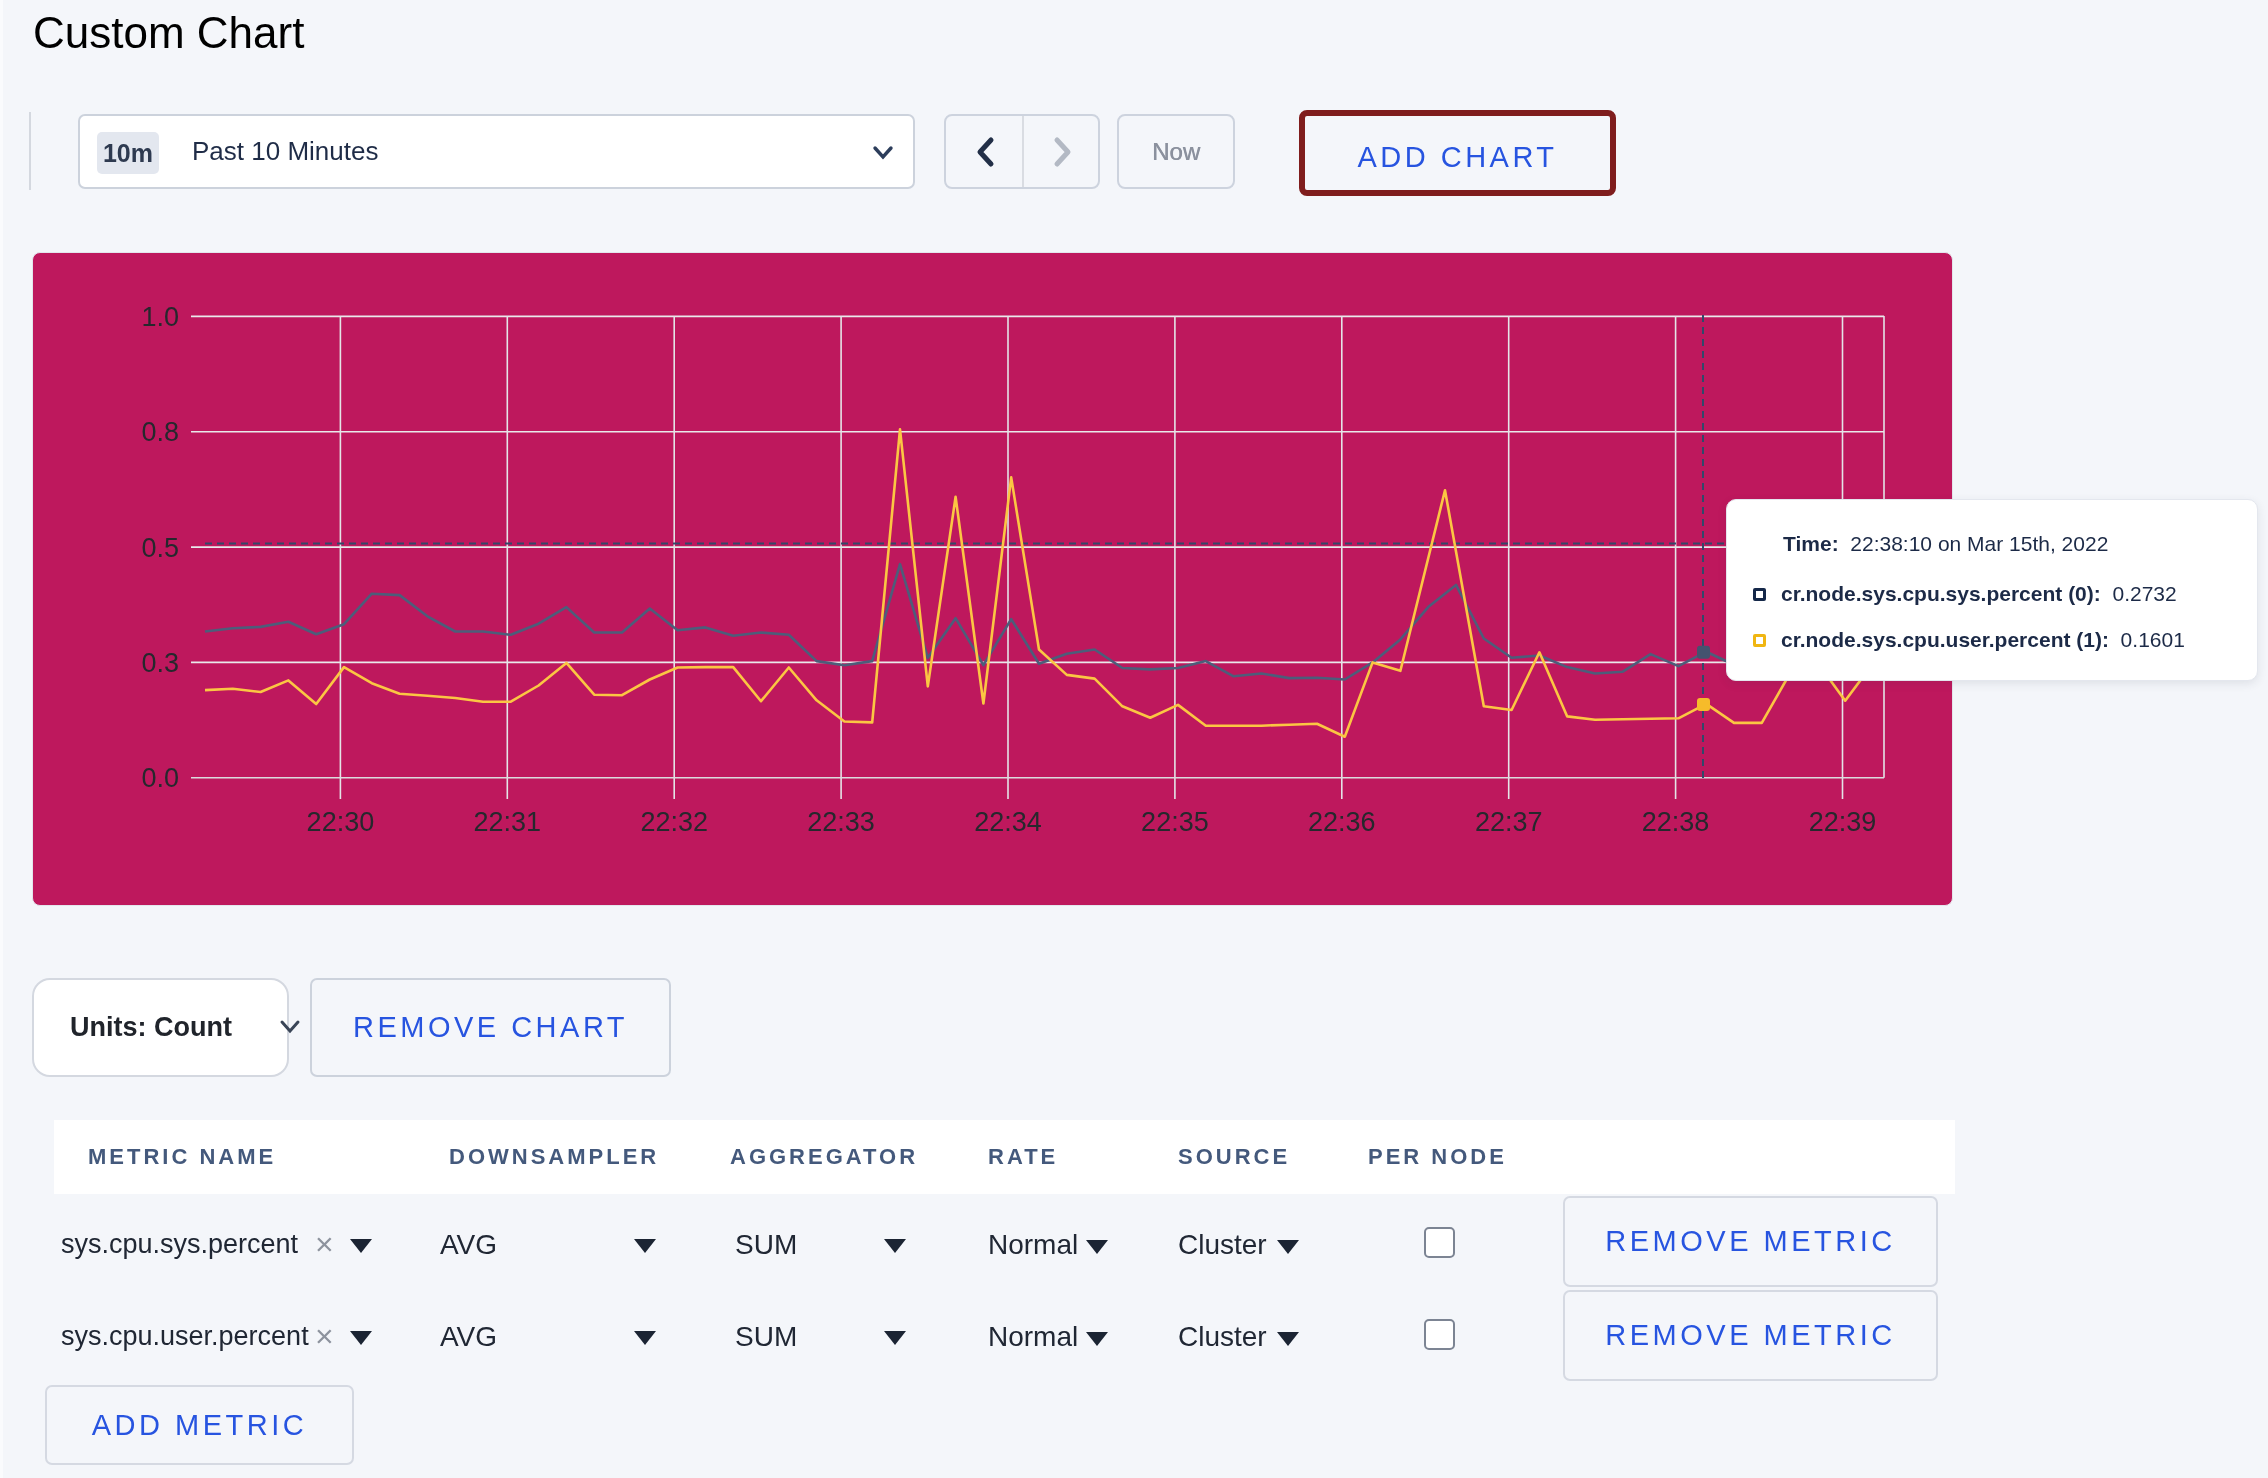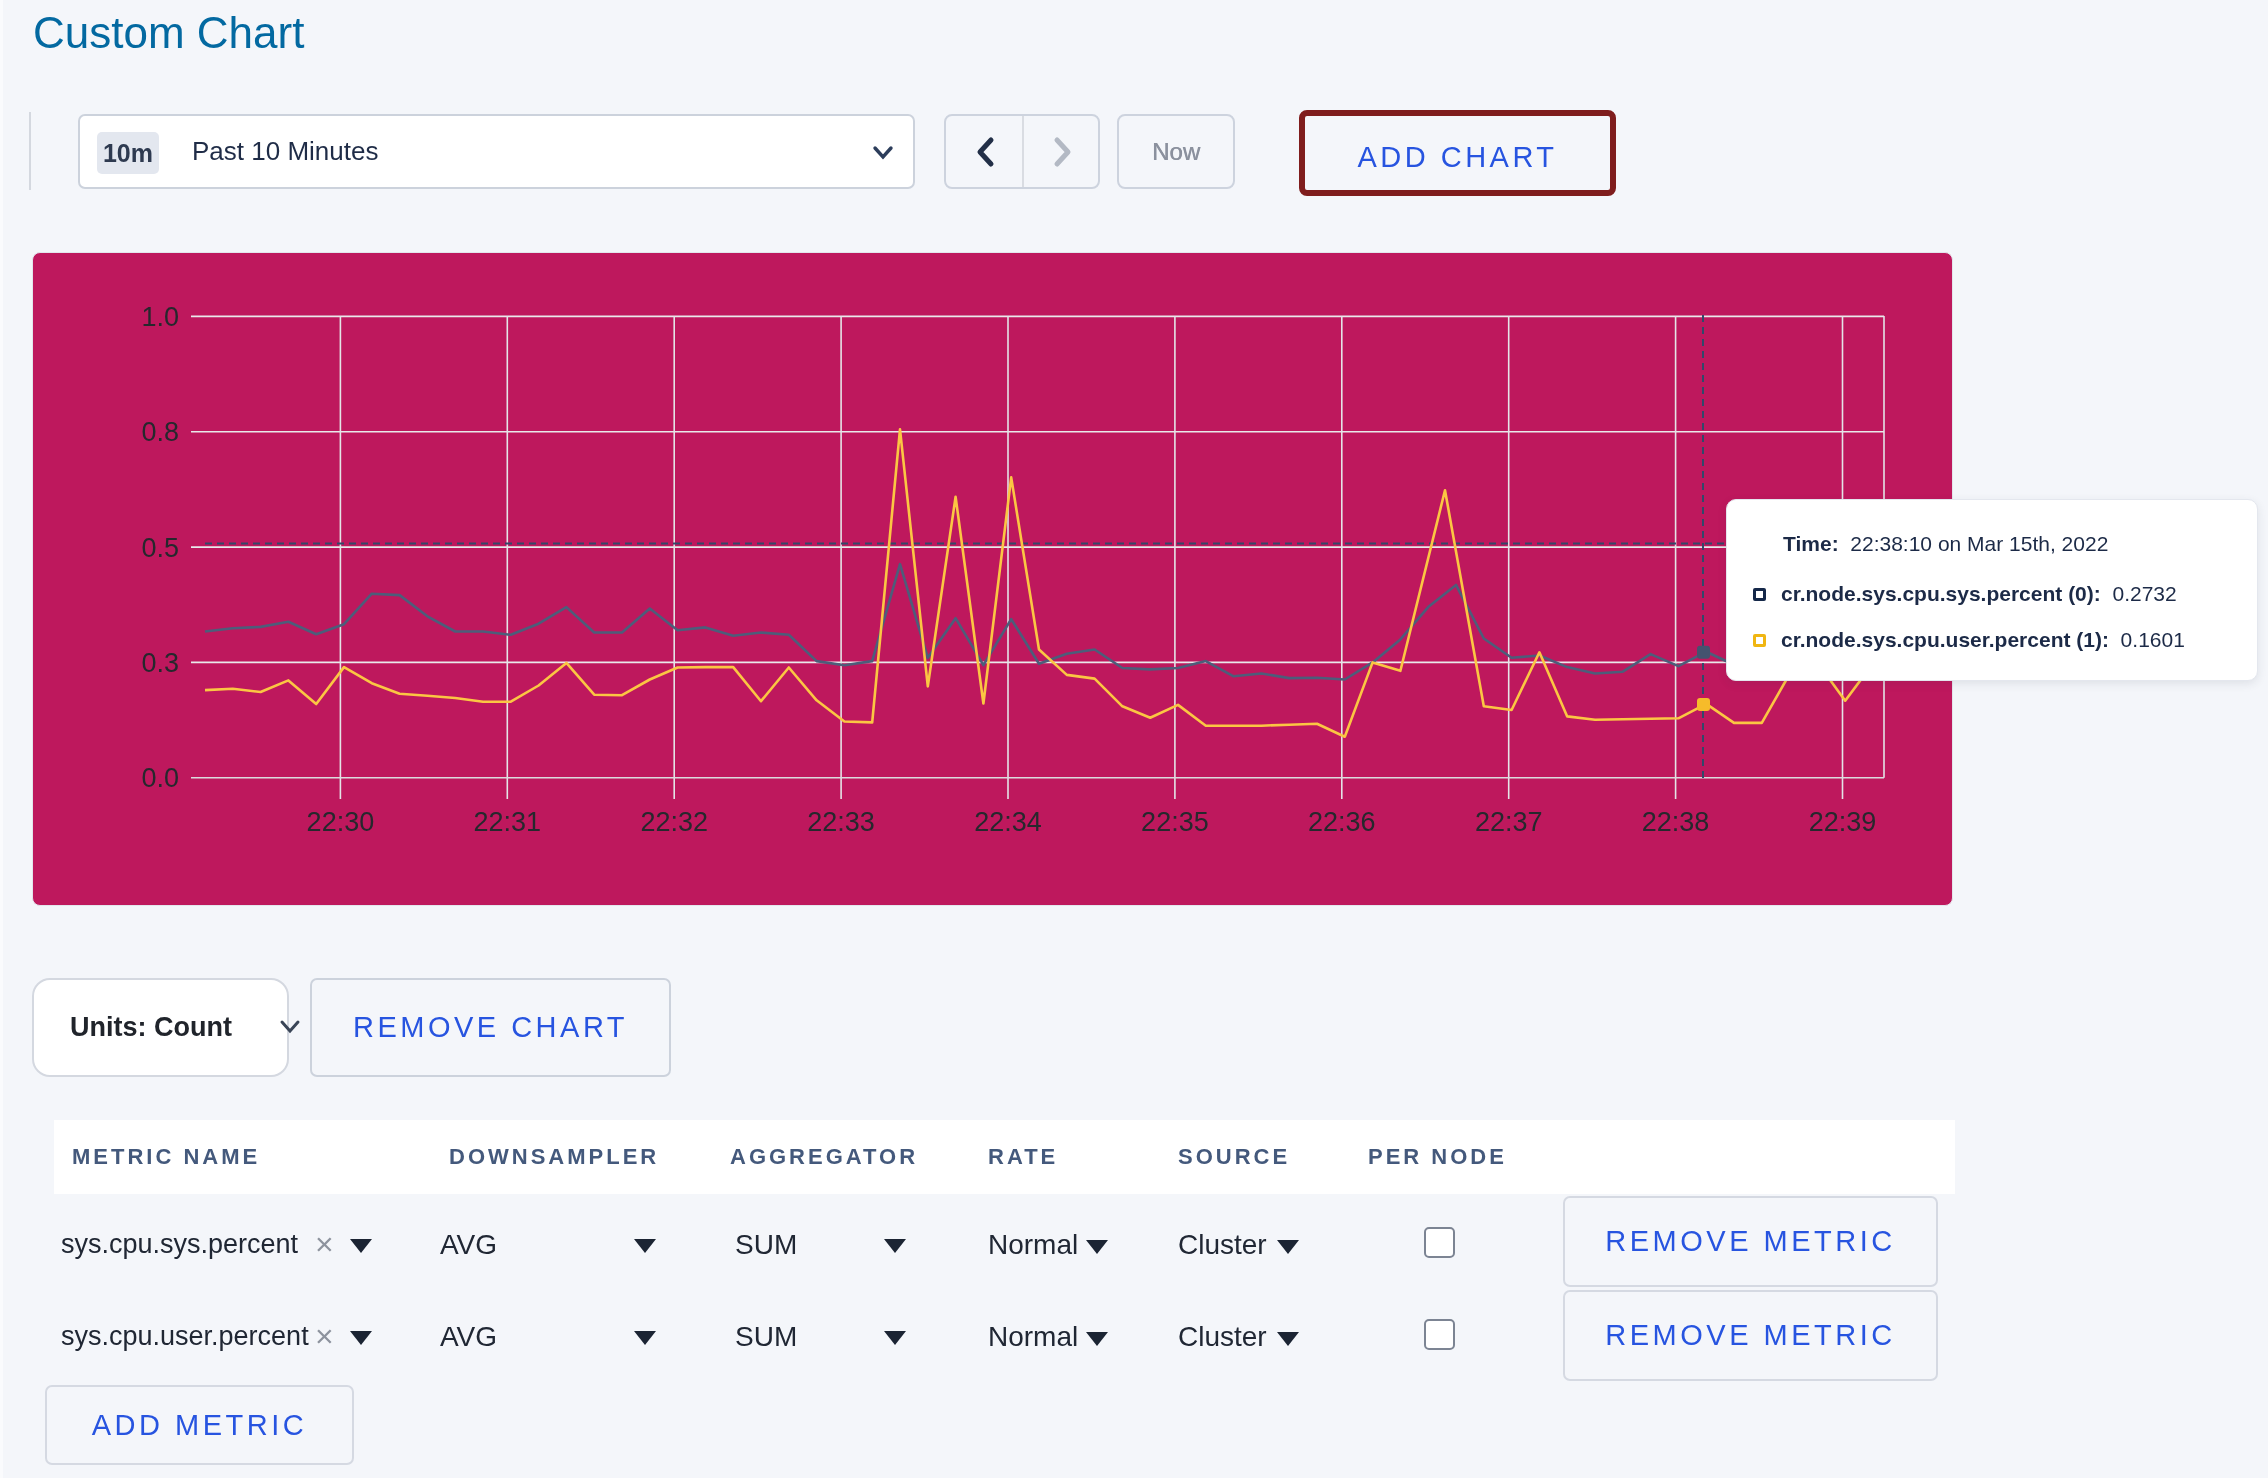--- a/index.html
+++ b/index.html
@@ -6,21 +6,21 @@
   html,body { width:2268px; height:1478px; background:#f4f6fa; font-family:"Liberation Sans",sans-serif; overflow:hidden; }
   .abs { position:absolute; }
   .btn-blue { color:#2754e0; letter-spacing:3.5px; font-size:29px; font-weight:500; }
 </style>
 </head>
 <body>
 <div class="abs" style="left:0;top:0;width:2268px;height:1478px;">
 
   <div class="abs" style="left:0;top:0;width:3px;height:1478px;background:#fafbfd;"></div>
 
-  <div class="abs" style="left:33px;top:8px;font-size:44px;color:#0369a1;font-weight:400;">Custom Chart</div>
+  <div class="abs" style="left:33px;top:8px;font-size:44px;color:#000000;font-weight:400;">Custom Chart</div>
 
   <div class="abs" style="left:29px;top:112px;width:2px;height:78px;background:#d4d8df;"></div>
 
   <div class="abs" style="left:78px;top:114px;width:837px;height:75px;background:#fff;border:2px solid #ccd2dc;border-radius:7px;">
     <div class="abs" style="left:17px;top:16px;width:62px;height:42px;background:#e3e7ef;border-radius:5px;text-align:center;line-height:42px;font-size:25px;font-weight:700;color:#2e3a50;">10m</div>
     <div class="abs" style="left:112px;top:0;height:71px;line-height:71px;font-size:26px;color:#1f2c47;">Past 10 Minutes</div>
     <svg class="abs" style="left:788px;top:25px;" width="30" height="24" viewBox="0 0 30 24">
         <path d="M7 7 L15 16 L23 7" fill="none" stroke="#2c3d5b" stroke-width="3.4" stroke-linecap="round"></path>
       </svg>
   </div>
@@ -120,21 +120,21 @@
 
   <div class="abs" style="left:32px;top:978px;width:257px;height:99px;background:#fff;border:2px solid #d4d8e0;border-radius:18px;">
     <div class="abs" style="left:36px;top:0;height:95px;line-height:95px;font-size:27px;font-weight:700;color:#20242b;">Units: Count</div>
     <svg class="abs" style="left:243px;top:36px;" width="26" height="22" viewBox="0 0 26 22">
         <path d="M5 6 L13 15 L21 6" fill="none" stroke="#3a4557" stroke-width="3" stroke-linecap="round"></path>
       </svg>
   </div>
   <div class="abs" style="left:310px;top:978px;width:361px;height:99px;border:2px solid #ccd2dc;border-radius:7px;text-align:center;line-height:95px;"><span class="btn-blue">REMOVE CHART</span></div>
 
   <div class="abs" style="left:54px;top:1120px;width:1901px;height:74px;background:#fff;"></div>
-  <div class="abs" style="left:72px;top:1120px;height:74px;line-height:74px;font-size:22px;letter-spacing:3px;color:#44597c;font-weight:600;">METRIC NAME</div>
+  <div class="abs" style="left:88px;top:1120px;height:74px;line-height:74px;font-size:22px;letter-spacing:3px;color:#44597c;font-weight:600;">METRIC NAME</div>
   <div class="abs" style="left:449px;top:1120px;height:74px;line-height:74px;font-size:22px;letter-spacing:3px;color:#44597c;font-weight:600;">DOWNSAMPLER</div>
   <div class="abs" style="left:730px;top:1120px;height:74px;line-height:74px;font-size:22px;letter-spacing:3px;color:#44597c;font-weight:600;">AGGREGATOR</div>
   <div class="abs" style="left:988px;top:1120px;height:74px;line-height:74px;font-size:22px;letter-spacing:3px;color:#44597c;font-weight:600;">RATE</div>
   <div class="abs" style="left:1178px;top:1120px;height:74px;line-height:74px;font-size:22px;letter-spacing:3px;color:#44597c;font-weight:600;">SOURCE</div>
   <div class="abs" style="left:1368px;top:1120px;height:74px;line-height:74px;font-size:22px;letter-spacing:3px;color:#44597c;font-weight:600;">PER NODE</div>
 
   <div class="abs" style="left:61px;top:1229px;font-size:27px;color:#202734;">sys.cpu.sys.percent</div>
   <div class="abs" style="left:315px;top:1226px;font-size:32px;color:#8d939e;">×</div>
   <div class="abs" style="left:350px;top:1239px;width:0;height:0;border-left:11px solid transparent;border-right:11px solid transparent;border-top:14px solid #1b2433;"></div>
   <div class="abs" style="left:440px;top:1229px;font-size:28px;color:#202734;">AVG</div>

